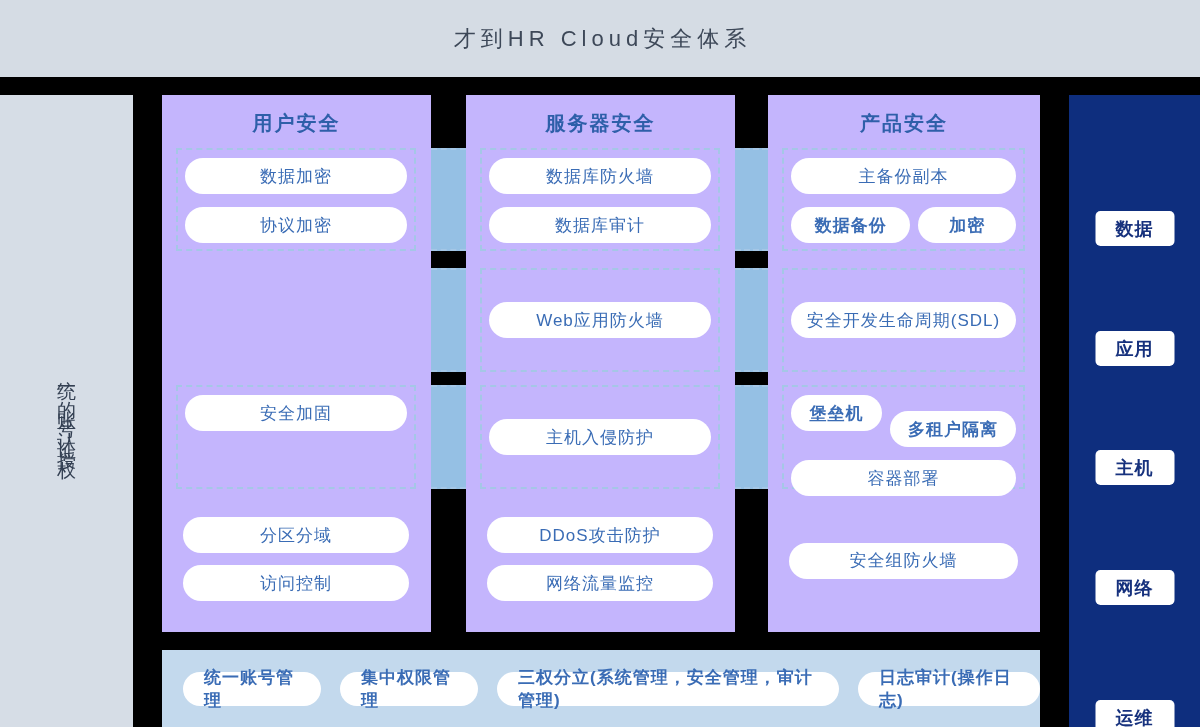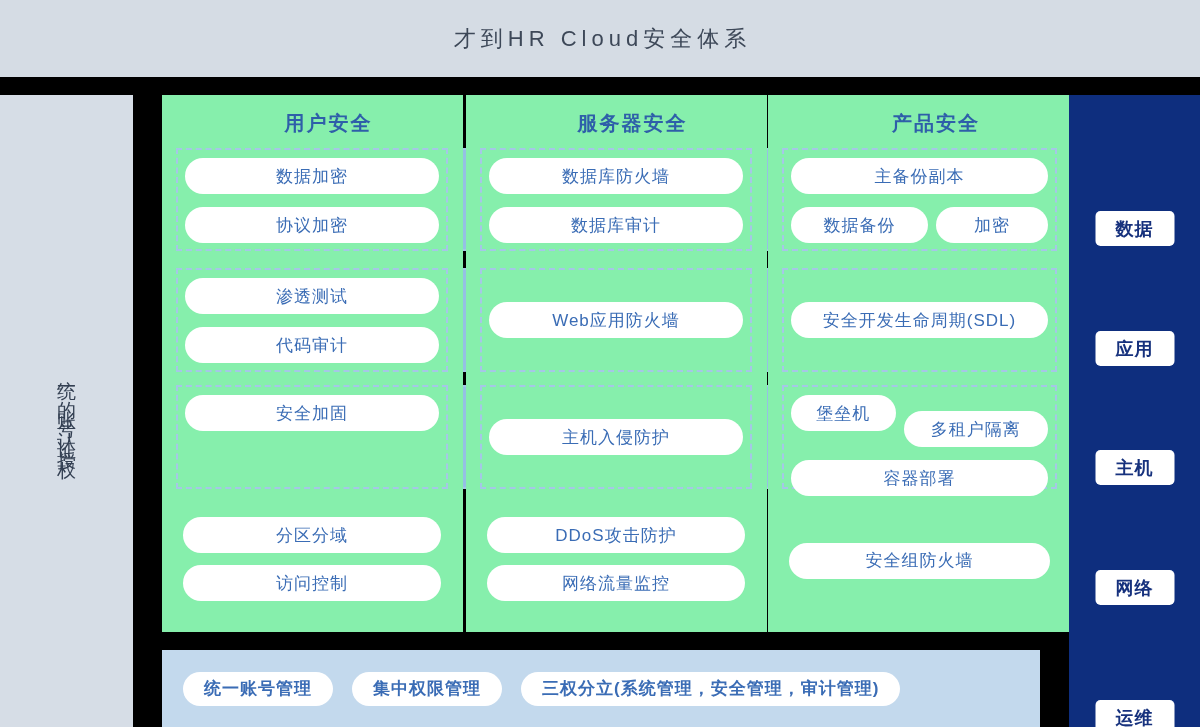--- a/index.html
+++ b/index.html
@@ -14,21 +14,21 @@
     width:100%;text-align:center;line-height:77px;font-size:22px;font-weight:500;
     letter-spacing:5px;padding-left:5px;box-sizing:border-box;color:#3d4858;
   }
   
   .left-panel{position:absolute;left:0;top:95px;width:133px;height:632px;background:#d6dde6;}
   .left-panel .v-text{
     position:absolute;left:50%;top:50%;transform:translate(-50%,-50%);
     writing-mode:vertical-lr;letter-spacing:10px;font-size:19px;color:#333f52;white-space:nowrap;
   }
   
-  .column{position:absolute;top:95px;height:537px;background:#86efac;padding-left:32px;}
+  .column{position:absolute;top:95px;height:537px;background:#c4b5fd;}
   .col1{left:162px;width:269px;}
   .col2{left:466px;width:269px;}
   .col3{left:768px;width:272px;}
   .col-title{
     height:53px;line-height:56px;text-align:center;
     font-size:20px;font-weight:bold;color:#2e5fa9;letter-spacing:2px;
   }
   .group{position:absolute;left:14px;right:15px;box-sizing:border-box;
     display:flex;flex-direction:column;align-items:center;}
   .group.dashed{border:2px dashed #a5c7e6;}
@@ -36,21 +36,21 @@
   .g2{top:173px;height:104px;padding-top:8px;gap:13px;}
   .g3{top:290px;height:104px;padding-top:8px;gap:13px;}
   .g4{top:394px;height:143px;padding-top:28px;gap:12px;}
   .group.center{justify-content:center;padding-top:0;}
   .card{
     background:#fff;border-radius:18px;height:36px;min-height:36px;
     width:calc(100% - 14px);display:flex;align-items:center;justify-content:center;
     font-size:17px;color:#3a6cb5;font-weight:500;letter-spacing:1px;
   }
   .card-row{width:calc(100% - 14px);display:flex;gap:8px;}
-  .card-row .card{width:auto;}
+  .card-row .card{width:auto;font-weight:bold;}
   .w55{flex:55;} .w45{flex:45;} .w42{flex:42;} .w58{flex:58;margin-top:16px;}
   
   .connector{position:absolute;background:#95c0e4;box-sizing:border-box;
     border-top:2px dashed #a5c7e6;border-bottom:2px dashed #a5c7e6;}
   .c12{left:431px;width:35px;}
   .c23{left:735px;width:33px;}
   .r1{top:148px;height:103px;}
   .r2{top:268px;height:104px;}
   .r3{top:385px;height:104px;}
   
@@ -85,24 +85,20 @@
 <div class="connector c12 r3"></div>
 <div class="connector c23 r1"></div>
 <div class="connector c23 r2"></div>
 <div class="connector c23 r3"></div>
 
 <div class="column col1">
   <div class="col-title">用户安全</div>
   <div class="group dashed g1">
     <div class="card">数据加密</div>
     <div class="card">协议加密</div>
-  </div>
-  <div class="group dashed g2">
-    <div class="card">渗透测试</div>
-    <div class="card">代码审计</div>
   </div>
   <div class="group dashed g3">
     <div class="card">安全加固</div>
   </div>
   <div class="group g4">
     <div class="card">分区分域</div>
     <div class="card">访问控制</div>
   </div>
 </div>
 
@@ -153,13 +149,14 @@
   <div class="badge b1">应用</div>
   <div class="badge b2">主机</div>
   <div class="badge b3">网络</div>
   <div class="badge b4">运维</div>
 </div>
 
 <div class="bottom-bar">
   <div class="card">统一账号管理</div>
   <div class="card">集中权限管理</div>
   <div class="card">三权分立(系统管理，安全管理，审计管理)</div>
+  <div class="card">日志审计(操作日志)</div>
 </div>
 
 </body></html>

